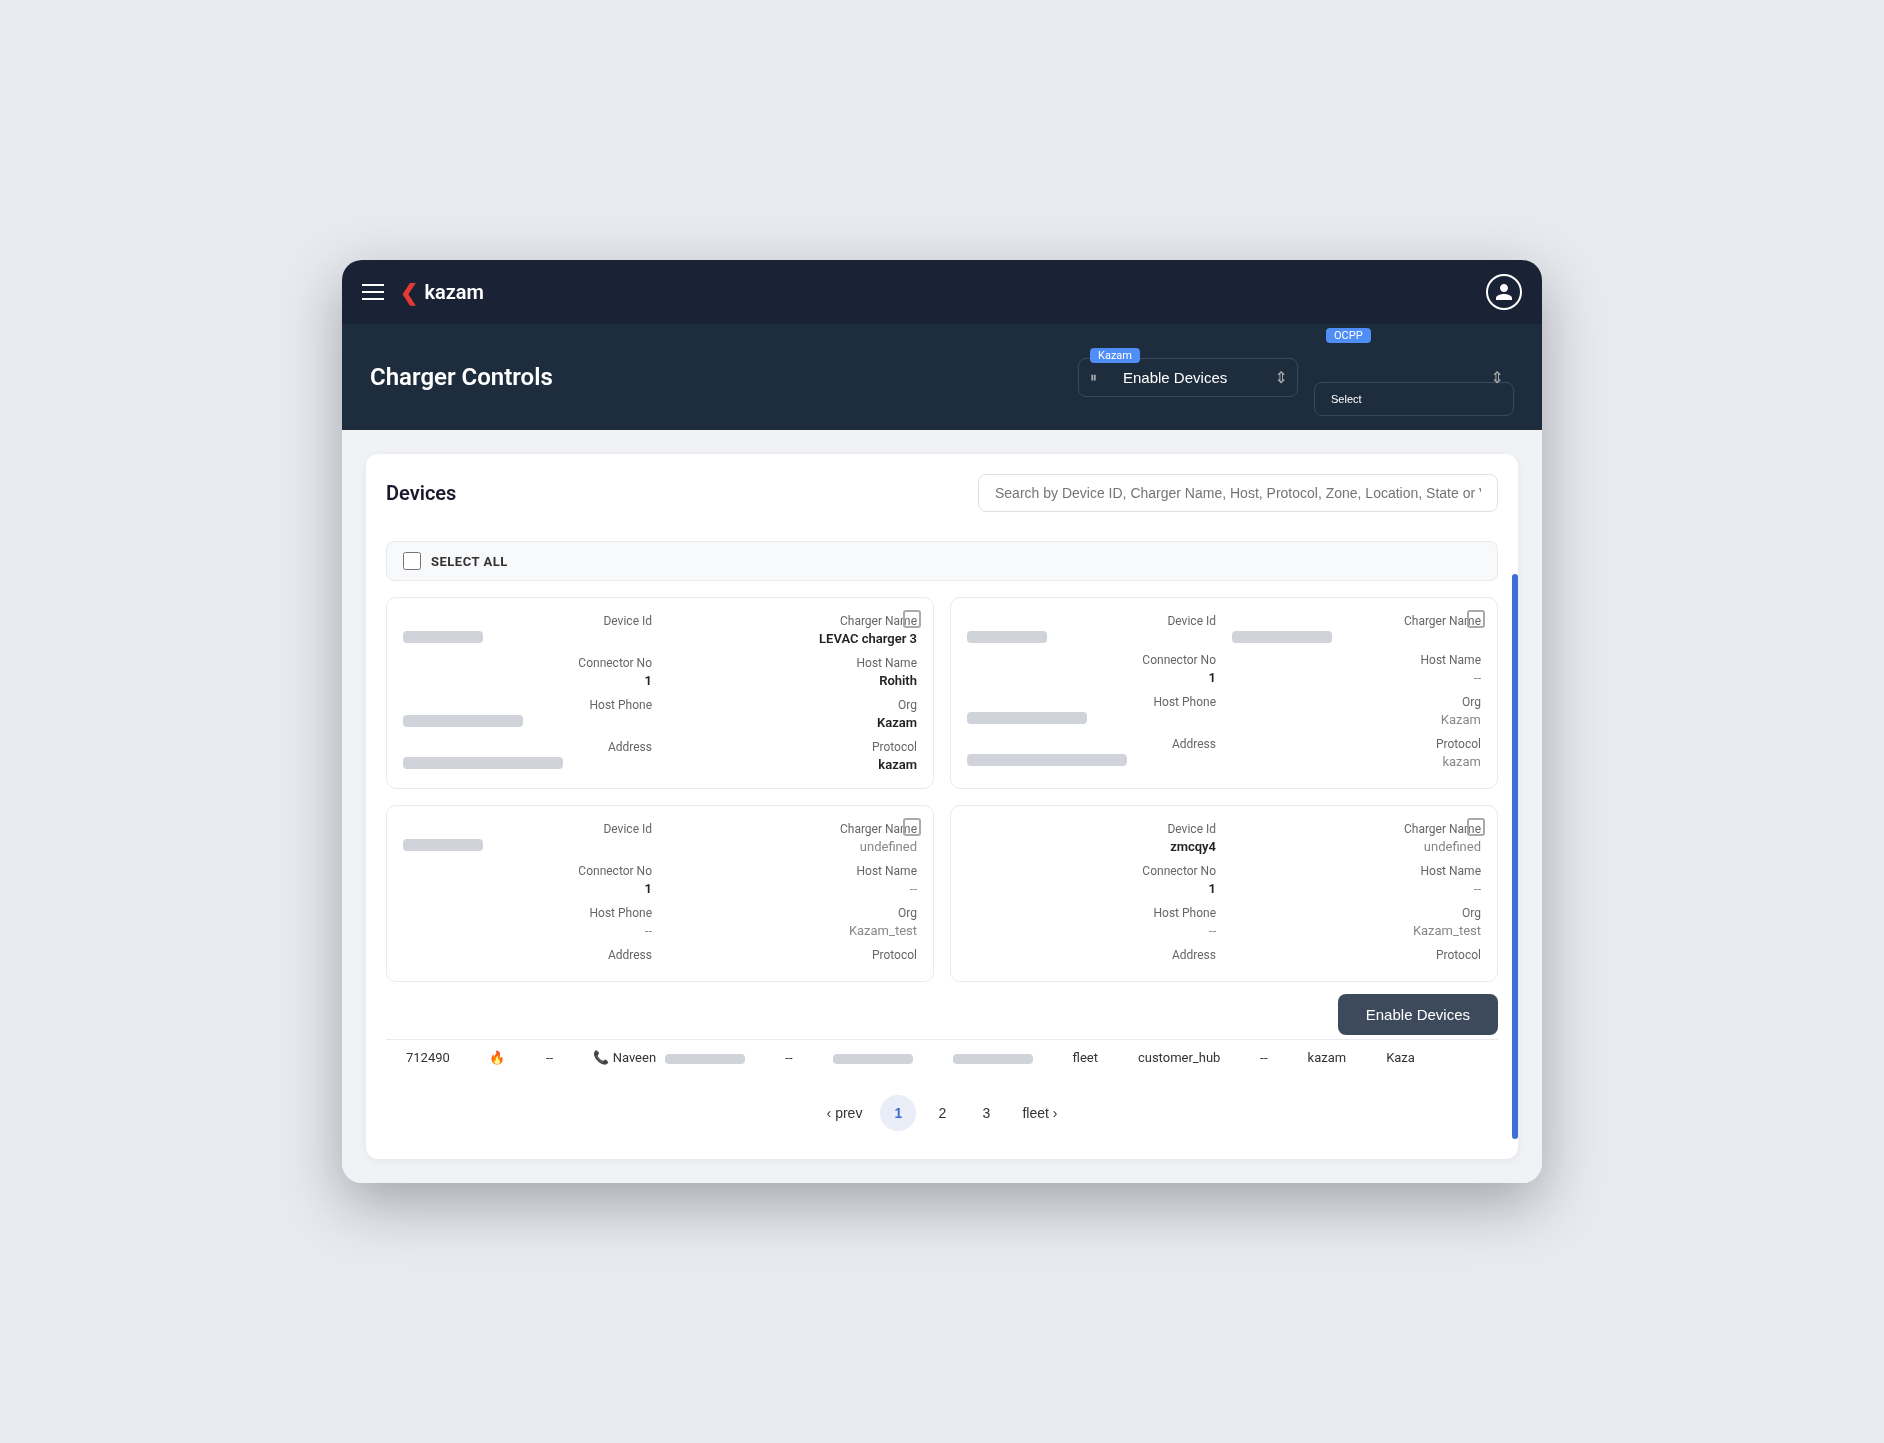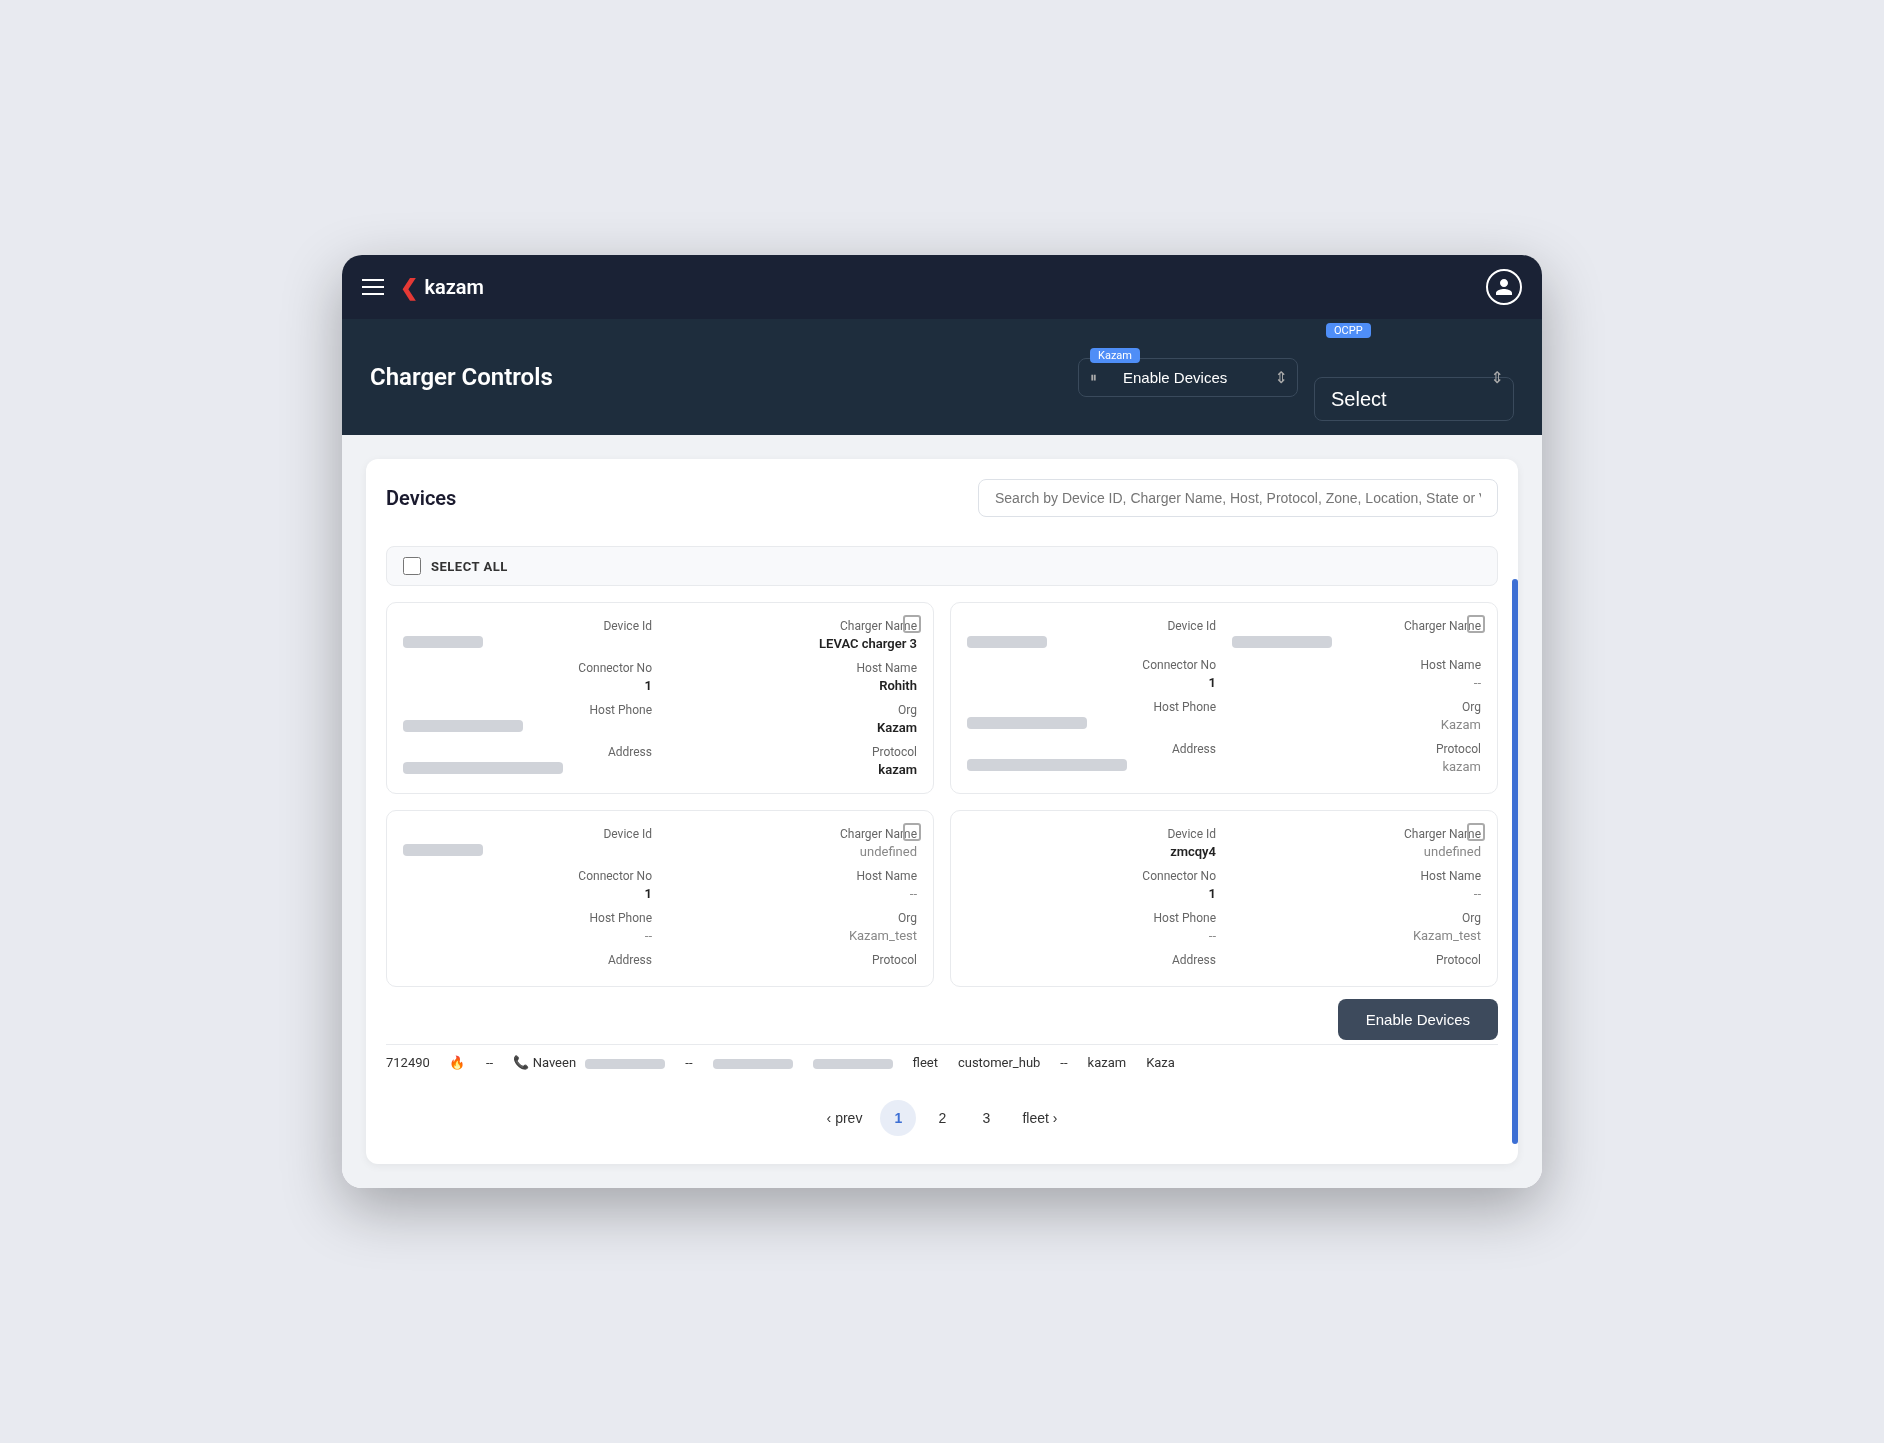--- a/index.html
+++ b/index.html
@@ -115,21 +115,21 @@
       background: #1e2d3d;
       color: #fff;
       cursor: pointer;
       min-width: 220px;
     }
     .dropdown-select-white {
       appearance: none;
       border: 1px solid #3a4a5c;
       border-radius: 8px;
       padding: 10px 40px 10px 16px;
-      font-size: 20px;
+      font-size: 11px;
       background: #1e2d3d;
       color: #fff;
       cursor: pointer;
       min-width: 200px;
       margin-top: 44px;
     }
     .dropdown-icon-left {
       position: absolute;
       left: 12px;
       top: 50%;
@@ -292,20 +292,21 @@
       display: flex;
       align-items: center;
       border-top: 1px solid #e8eaed;
       padding: 10px 0;
       gap: 20px;
       font-size: 13px;
     }
     .list-row-item {
       color: #333;
       font-size: 13px;
+      margin-left: 20px;
     }
 
     
     .pagination {
       display: flex;
       align-items: center;
       justify-content: center;
       gap: 8px;
       padding: 20px 0 8px;
     }

